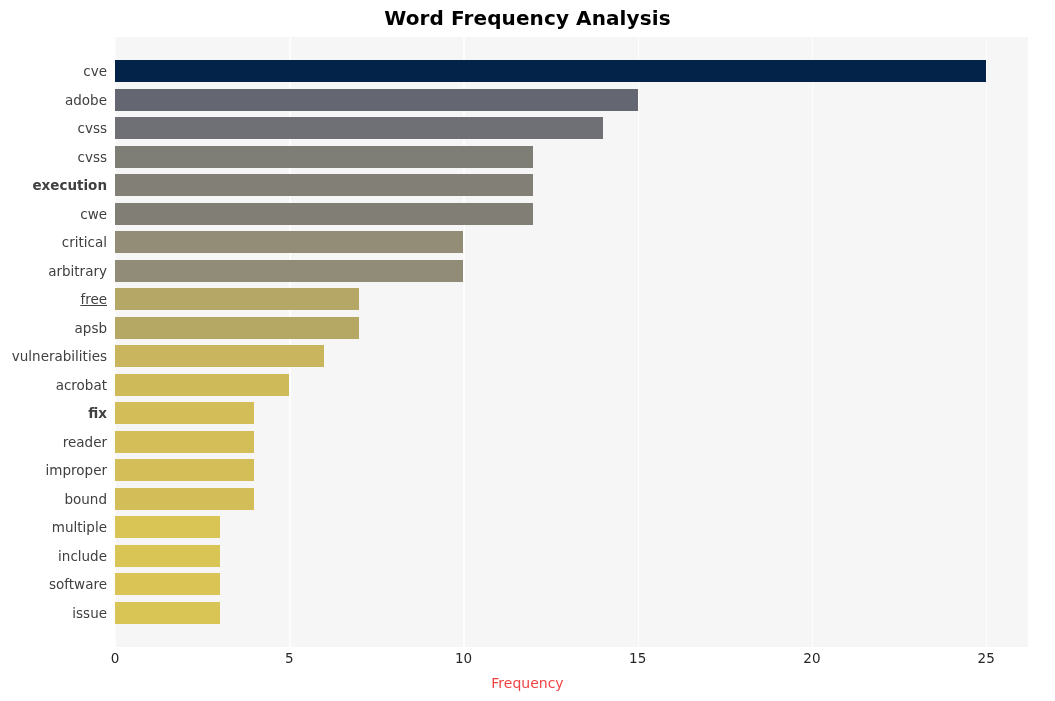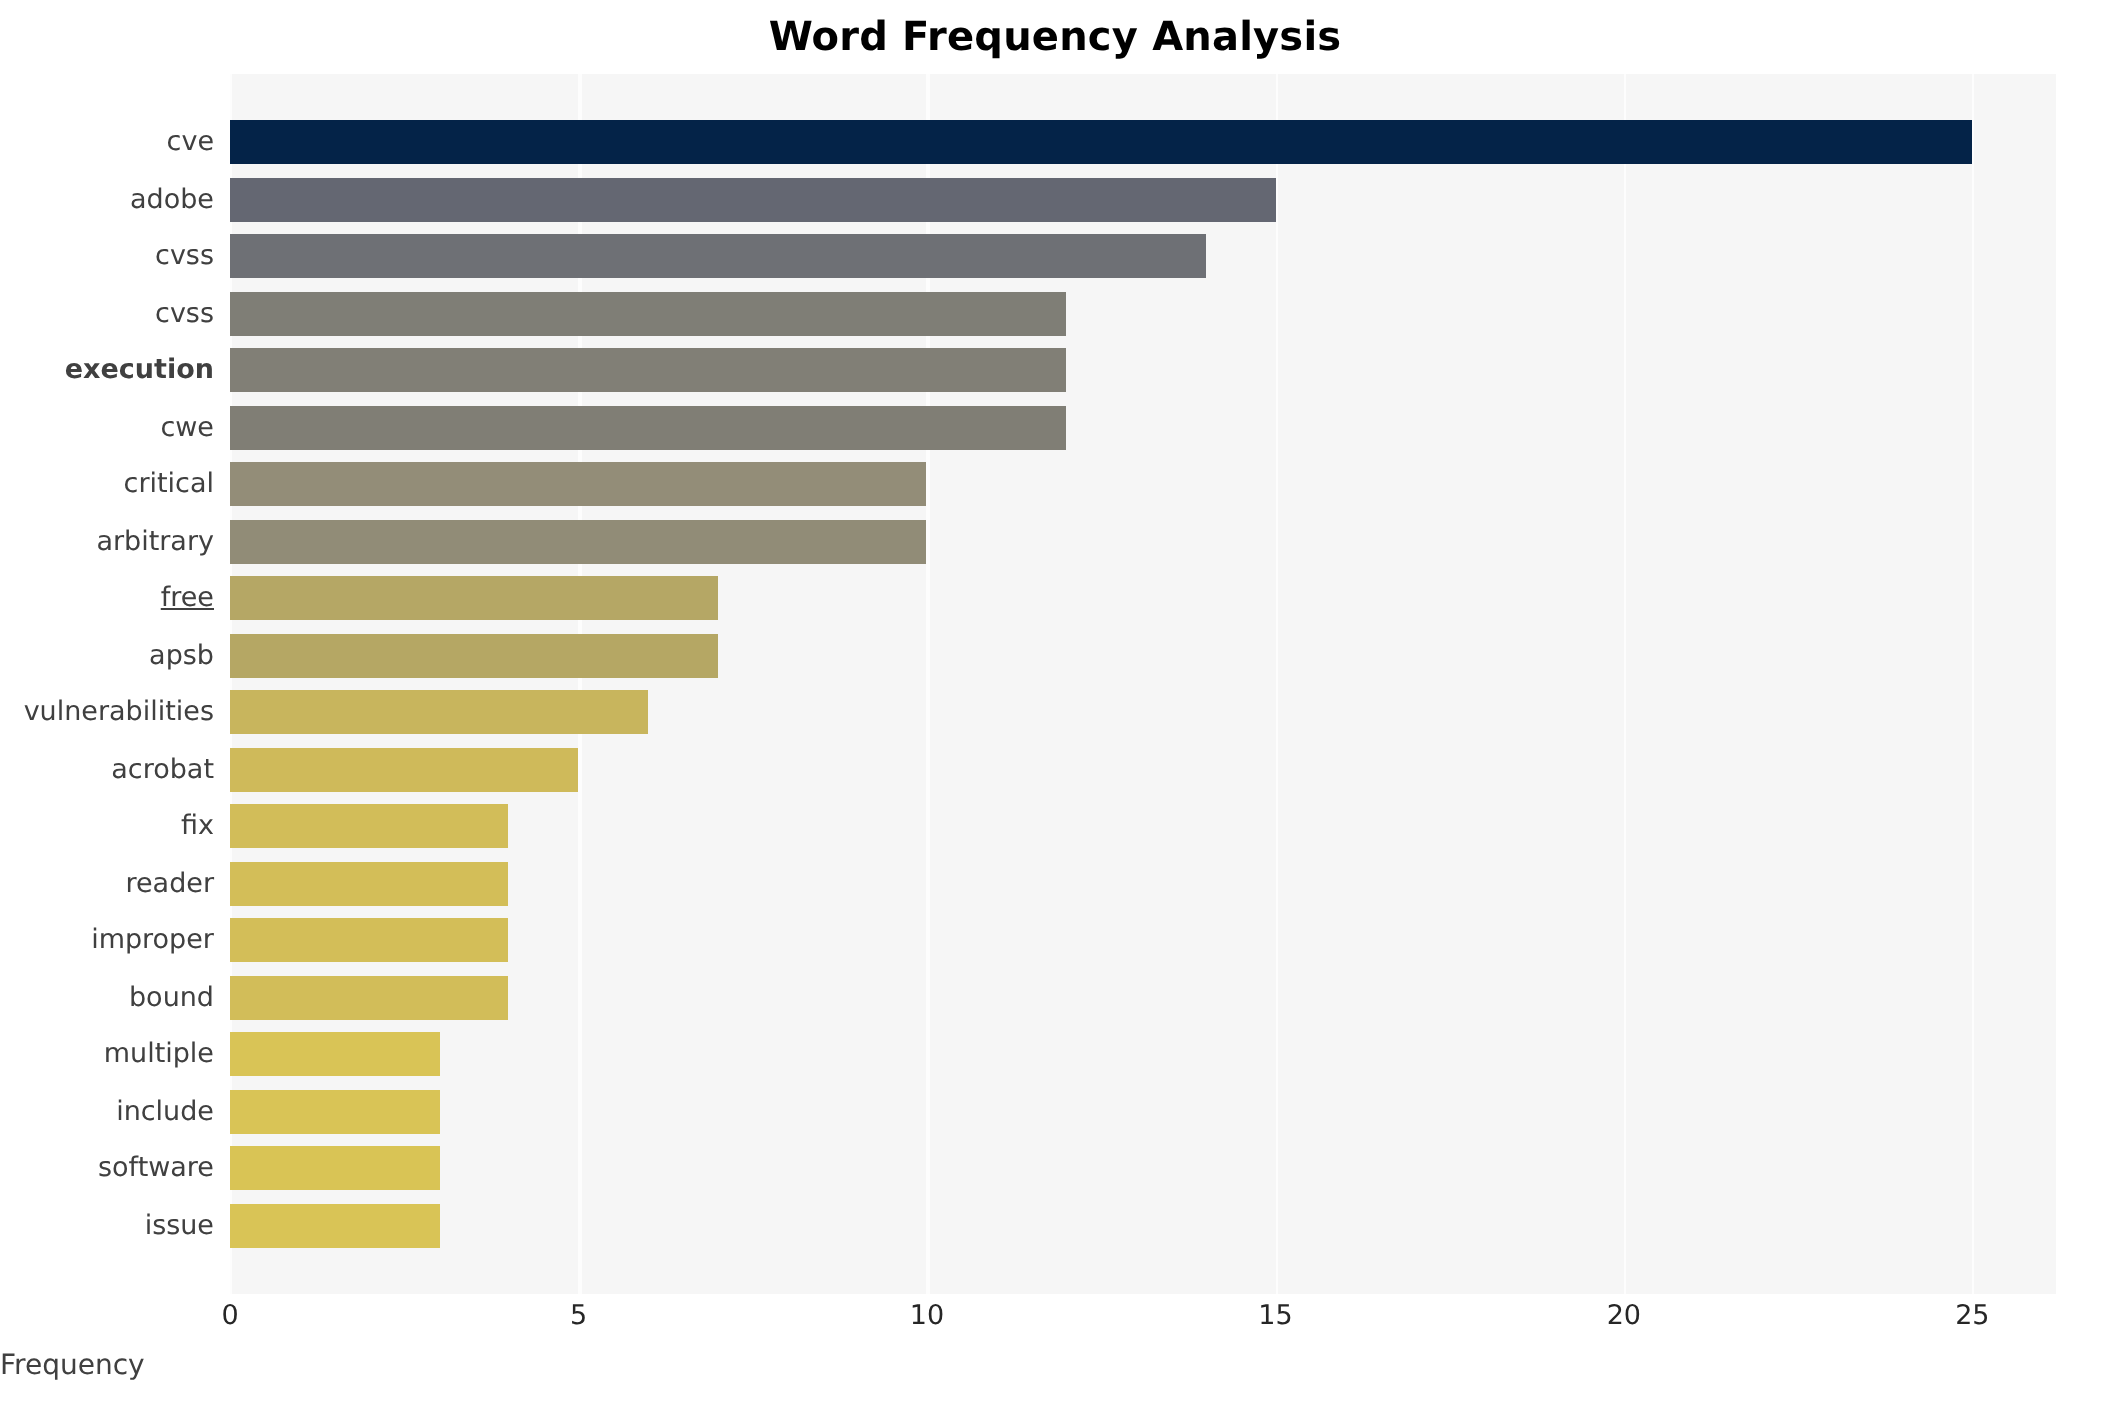--- a/index.html
+++ b/index.html
@@ -96,22 +96,23 @@
     top: 0;
     transform: translateX(-50%);
     font-size: 13.5px;
     color: #262626;
   }
   .xaxis-label {
     position: absolute;
     top: 675px;
     left: 0;
     width: 1055px;
+    text-align: center;
     font-size: 14px;
-    color: #404040;
+    color: #ef4444;
   }
 </style>
 </head>
 <body>
 
 <div class="figure">
 
   <div class="chart-title">Word Frequency Analysis</div>
 
   <div class="plot-area">
@@ -193,21 +194,21 @@
       <div class="ylabel" style="top: 84.215px;">cvss</div>
       <div class="ylabel" style="top: 112.72px;">cvss</div>
       <div class="ylabel" style="top: 141.224px; font-weight: bold;">execution</div>
       <div class="ylabel" style="top: 169.729px;">cwe</div>
       <div class="ylabel" style="top: 198.234px;">critical</div>
       <div class="ylabel" style="top: 226.738px;">arbitrary</div>
       <div class="ylabel" style="top: 255.243px; text-decoration: underline;">free</div>
       <div class="ylabel" style="top: 283.748px; margin-left: 32px;">apsb</div>
       <div class="ylabel" style="top: 312.252px;">vulnerabilities</div>
       <div class="ylabel" style="top: 340.757px;">acrobat</div>
-      <div class="ylabel" style="top: 369.262px;">fix</div>
+      <div class="ylabel" style="top: 369.262px; font-weight: bold;">fix</div>
       <div class="ylabel" style="top: 397.766px;">reader</div>
       <div class="ylabel" style="top: 426.271px;">improper</div>
       <div class="ylabel" style="top: 454.776px;">bound</div>
       <div class="ylabel" style="top: 483.28px;">multiple</div>
       <div class="ylabel" style="top: 511.785px;">include</div>
       <div class="ylabel" style="top: 540.29px;">software</div>
       <div class="ylabel" style="top: 568.794px;">issue</div>
     </div>
 
   <div class="xticks" id="xticks">

